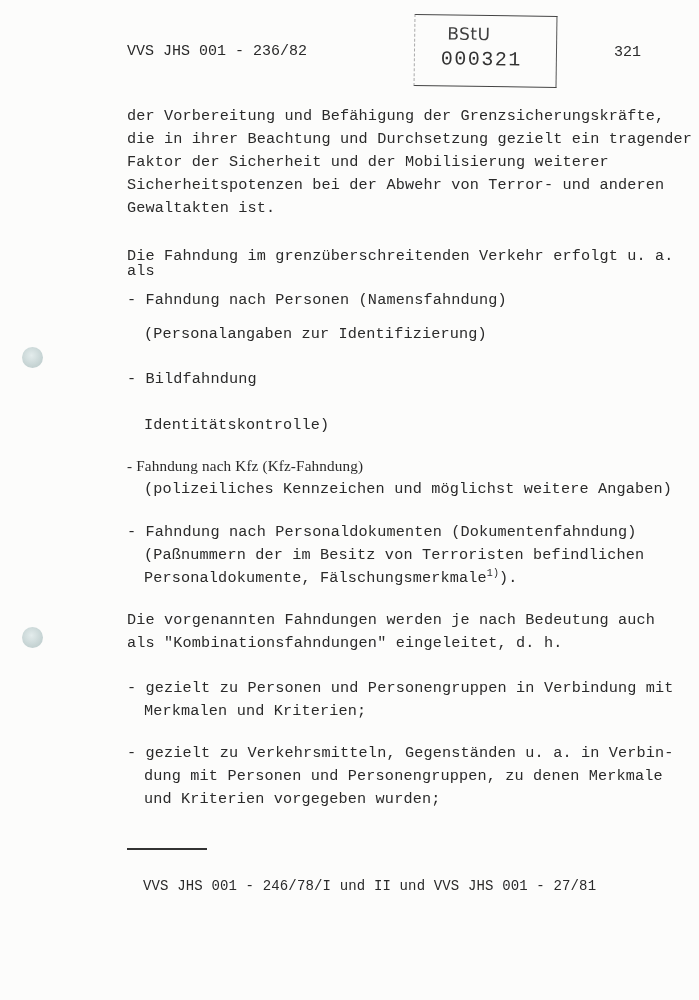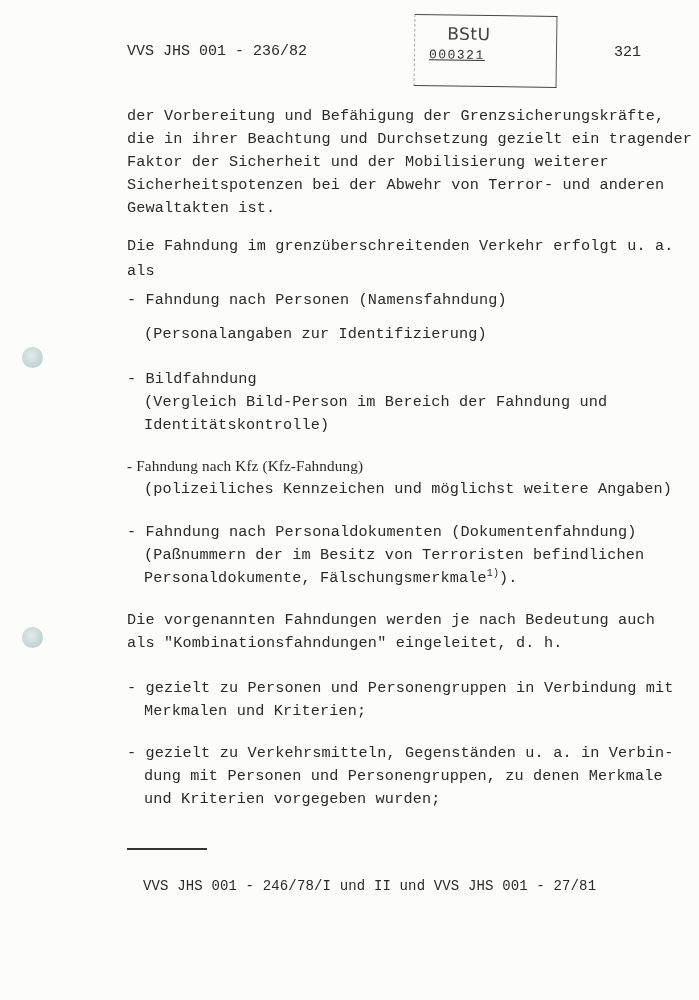--- a/index.html
+++ b/index.html
@@ -17,21 +17,21 @@
     }
     .indent { left: 144px; }
     .hdr { position: absolute; font-size: 15px; white-space: pre; }
     .stamp {
       position: absolute; left: 414px; top: 15px; width: 141px; height: 70px;
       border-top: 1.5px solid #444; border-right: 1.5px solid #555;
       border-bottom: 1.5px solid #444; border-left: 1px dashed #aaa;
       transform: rotate(0.8deg);
     }
     .stamp .s1 { position: absolute; left: 32px; top: 8px; font-family: "DejaVu Sans", sans-serif; font-size: 17px; color: #404040; letter-spacing: 0.5px; }
-    .stamp .s2 { position: absolute; left: 14px; top: 32px; font-size: 13px; color: #333; letter-spacing: 1.5px; text-decoration: underline; }
+    .stamp .s2 { position: absolute; left: 26px; top: 32px; font-size: 20px; color: #333; letter-spacing: 1.5px; }
     .hole {
       position: absolute; width: 21px; height: 21px; border-radius: 50%;
       background: radial-gradient(circle at 45% 40%, #e3ecec 0%, #c5d3d3 65%, #b9c8c9 100%);
     }
     .rule { position: absolute; left: 127px; top: 848px; width: 80px; height: 1.5px; background: #333; }
     sup { font-size: 10px; line-height: 0; vertical-align: 6px; }
     .fn { font-size: 14px; }
   </style>
 </head>
 <body>
@@ -47,28 +47,27 @@
     <span class="s2">000321</span>
   </div>
   <div class="hdr" style="left:614px; top:44px;">321</div>
 
   <div class="line" style="top:106px;">der Vorbereitung und Befähigung der Grenzsicherungskräfte,</div>
   <div class="line" style="top:129px;">die in ihrer Beachtung und Durchsetzung gezielt ein tragender</div>
   <div class="line" style="top:152px;">Faktor der Sicherheit und der Mobilisierung weiterer</div>
   <div class="line" style="top:175px;">Sicherheitspotenzen bei der Abwehr von Terror- und anderen</div>
   <div class="line" style="top:198px;">Gewaltakten ist.</div>
 
-  <div class="line" style="top:236px;">Die Fahndung im grenzüberschreitenden Verkehr erfolgt u. a.</div>
+  <div class="line" style="top:246px;">Die Fahndung im grenzüberschreitenden Verkehr erfolgt u. a.</div>
   <div class="line" style="top:261px;">als</div>
 
   <div class="line" style="top:290px;">- Fahndung nach Personen (Namensfahndung)</div>
   <div class="line indent" style="top:324px;">(Personalangaben zur Identifizierung)</div>
 
   <div class="line" style="top:369px;">- Bildfahndung</div>
-  <div class="line indent" style="top:392px;">(Vergleich Bild-Person im Bereich der Fahndung und</div>
   <div class="line indent" style="top:415px;">Identitätskontrolle)</div>
 
   <div class="line" style="top:456px;font-family:Liberation Serif, serif;">- Fahndung nach Kfz (Kfz-Fahndung)</div>
   <div class="line indent" style="top:479px;">(polizeiliches Kennzeichen und möglichst weitere Angaben)</div>
 
   <div class="line" style="top:522px;">- Fahndung nach Personaldokumenten (Dokumentenfahndung)</div>
   <div class="line indent" style="top:545px;">(Paßnummern der im Besitz von Terroristen befindlichen</div>
   <div class="line indent" style="top:568px;"><span>Personaldokumente, Fälschungsmerkmale</span><sup>1)</sup><span>).</span></div>
 
   <div class="line" style="top:610px;">Die vorgenannten Fahndungen werden je nach Bedeutung auch</div>

